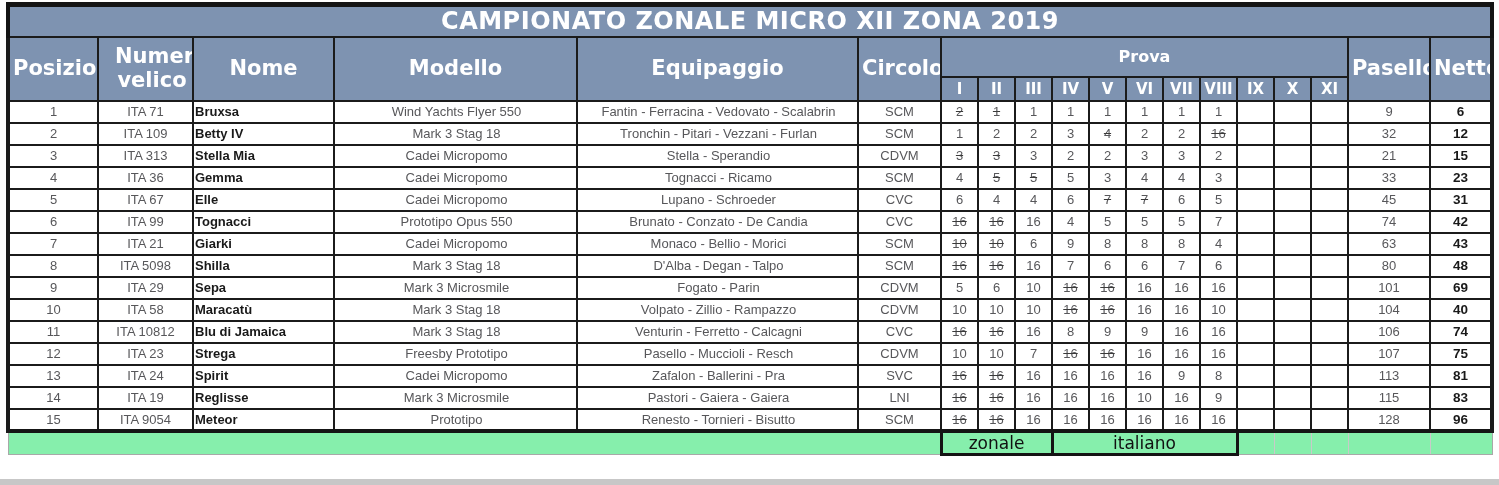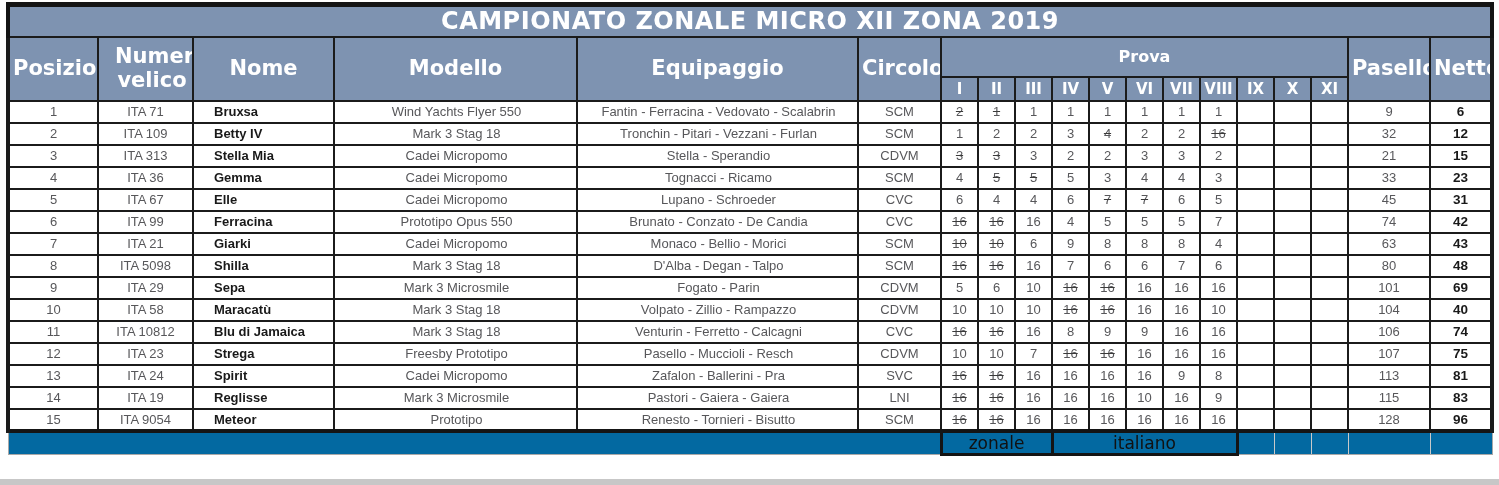--- a/index.html
+++ b/index.html
@@ -30,30 +30,30 @@
   thead tr.head-main-row th:first-child{border-left-width:4px;}
   thead tr.head-main-row th:last-child{border-right-width:4px;}
 
   
   tbody td{
     background:#ffffff;border:2px solid #1b1b1b;
     color:#57575a;font-size:13px;height:22px;text-align:center;
   }
   tbody td:first-child{border-left-width:4px;}
   tbody td:last-child{border-right-width:4px;}
-  .c-name{font-weight:bold;color:#191919;text-align:left;padding-left:20px;}
+  .c-name{font-weight:bold;color:#191919;text-align:left;padding-left:1px;}
   .c-model,.c-crew{text-align:center;padding-left:5px;}
   .c-score{padding:0;}
   .c-score.d{text-decoration:line-through;text-decoration-color:#3a3a3a;}
   .c-total{color:#57575a;}
   .c-net{font-weight:bold;color:#191919;font-size:13.5px;}
 
   
   tfoot td{
-    background:#0369a1;height:22px;border-top:4px solid #151515;
+    background:#86efac;height:22px;border-top:4px solid #151515;
     border-bottom:1px solid #a8a8a8;
   }
   .f-left{border-left:1px solid #a8a8a8;}
   .f-box{
     border:3px solid #141414;border-top:4px solid #141414;
     font-family:"DejaVu Sans",sans-serif;font-size:17px;color:#111111;
     text-align:center;font-weight:normal;
   }
   .f-cell{border-right:1px solid #c9c9c9;}
   .f-last{border-right:1px solid #a8a8a8;}
@@ -217,21 +217,21 @@
           <td class="c-score">5</td>
           <td class="c-score"></td>
           <td class="c-score"></td>
           <td class="c-score"></td>
           <td class="c-total">45</td>
           <td class="c-net">31</td>
         </tr>
         <tr>
           <td class="c-pos">6</td>
           <td class="c-sail">ITA 99</td>
-          <td class="c-name">Ferracina</td>
+          <td class="c-name">Tognacci</td>
           <td class="c-model">Prototipo Opus 550</td>
           <td class="c-crew">Brunato - Conzato - De Candia</td>
           <td class="c-club">CVC</td>
           <td class="c-score d">16</td>
           <td class="c-score d">16</td>
           <td class="c-score">16</td>
           <td class="c-score">4</td>
           <td class="c-score">5</td>
           <td class="c-score">5</td>
           <td class="c-score">5</td>

